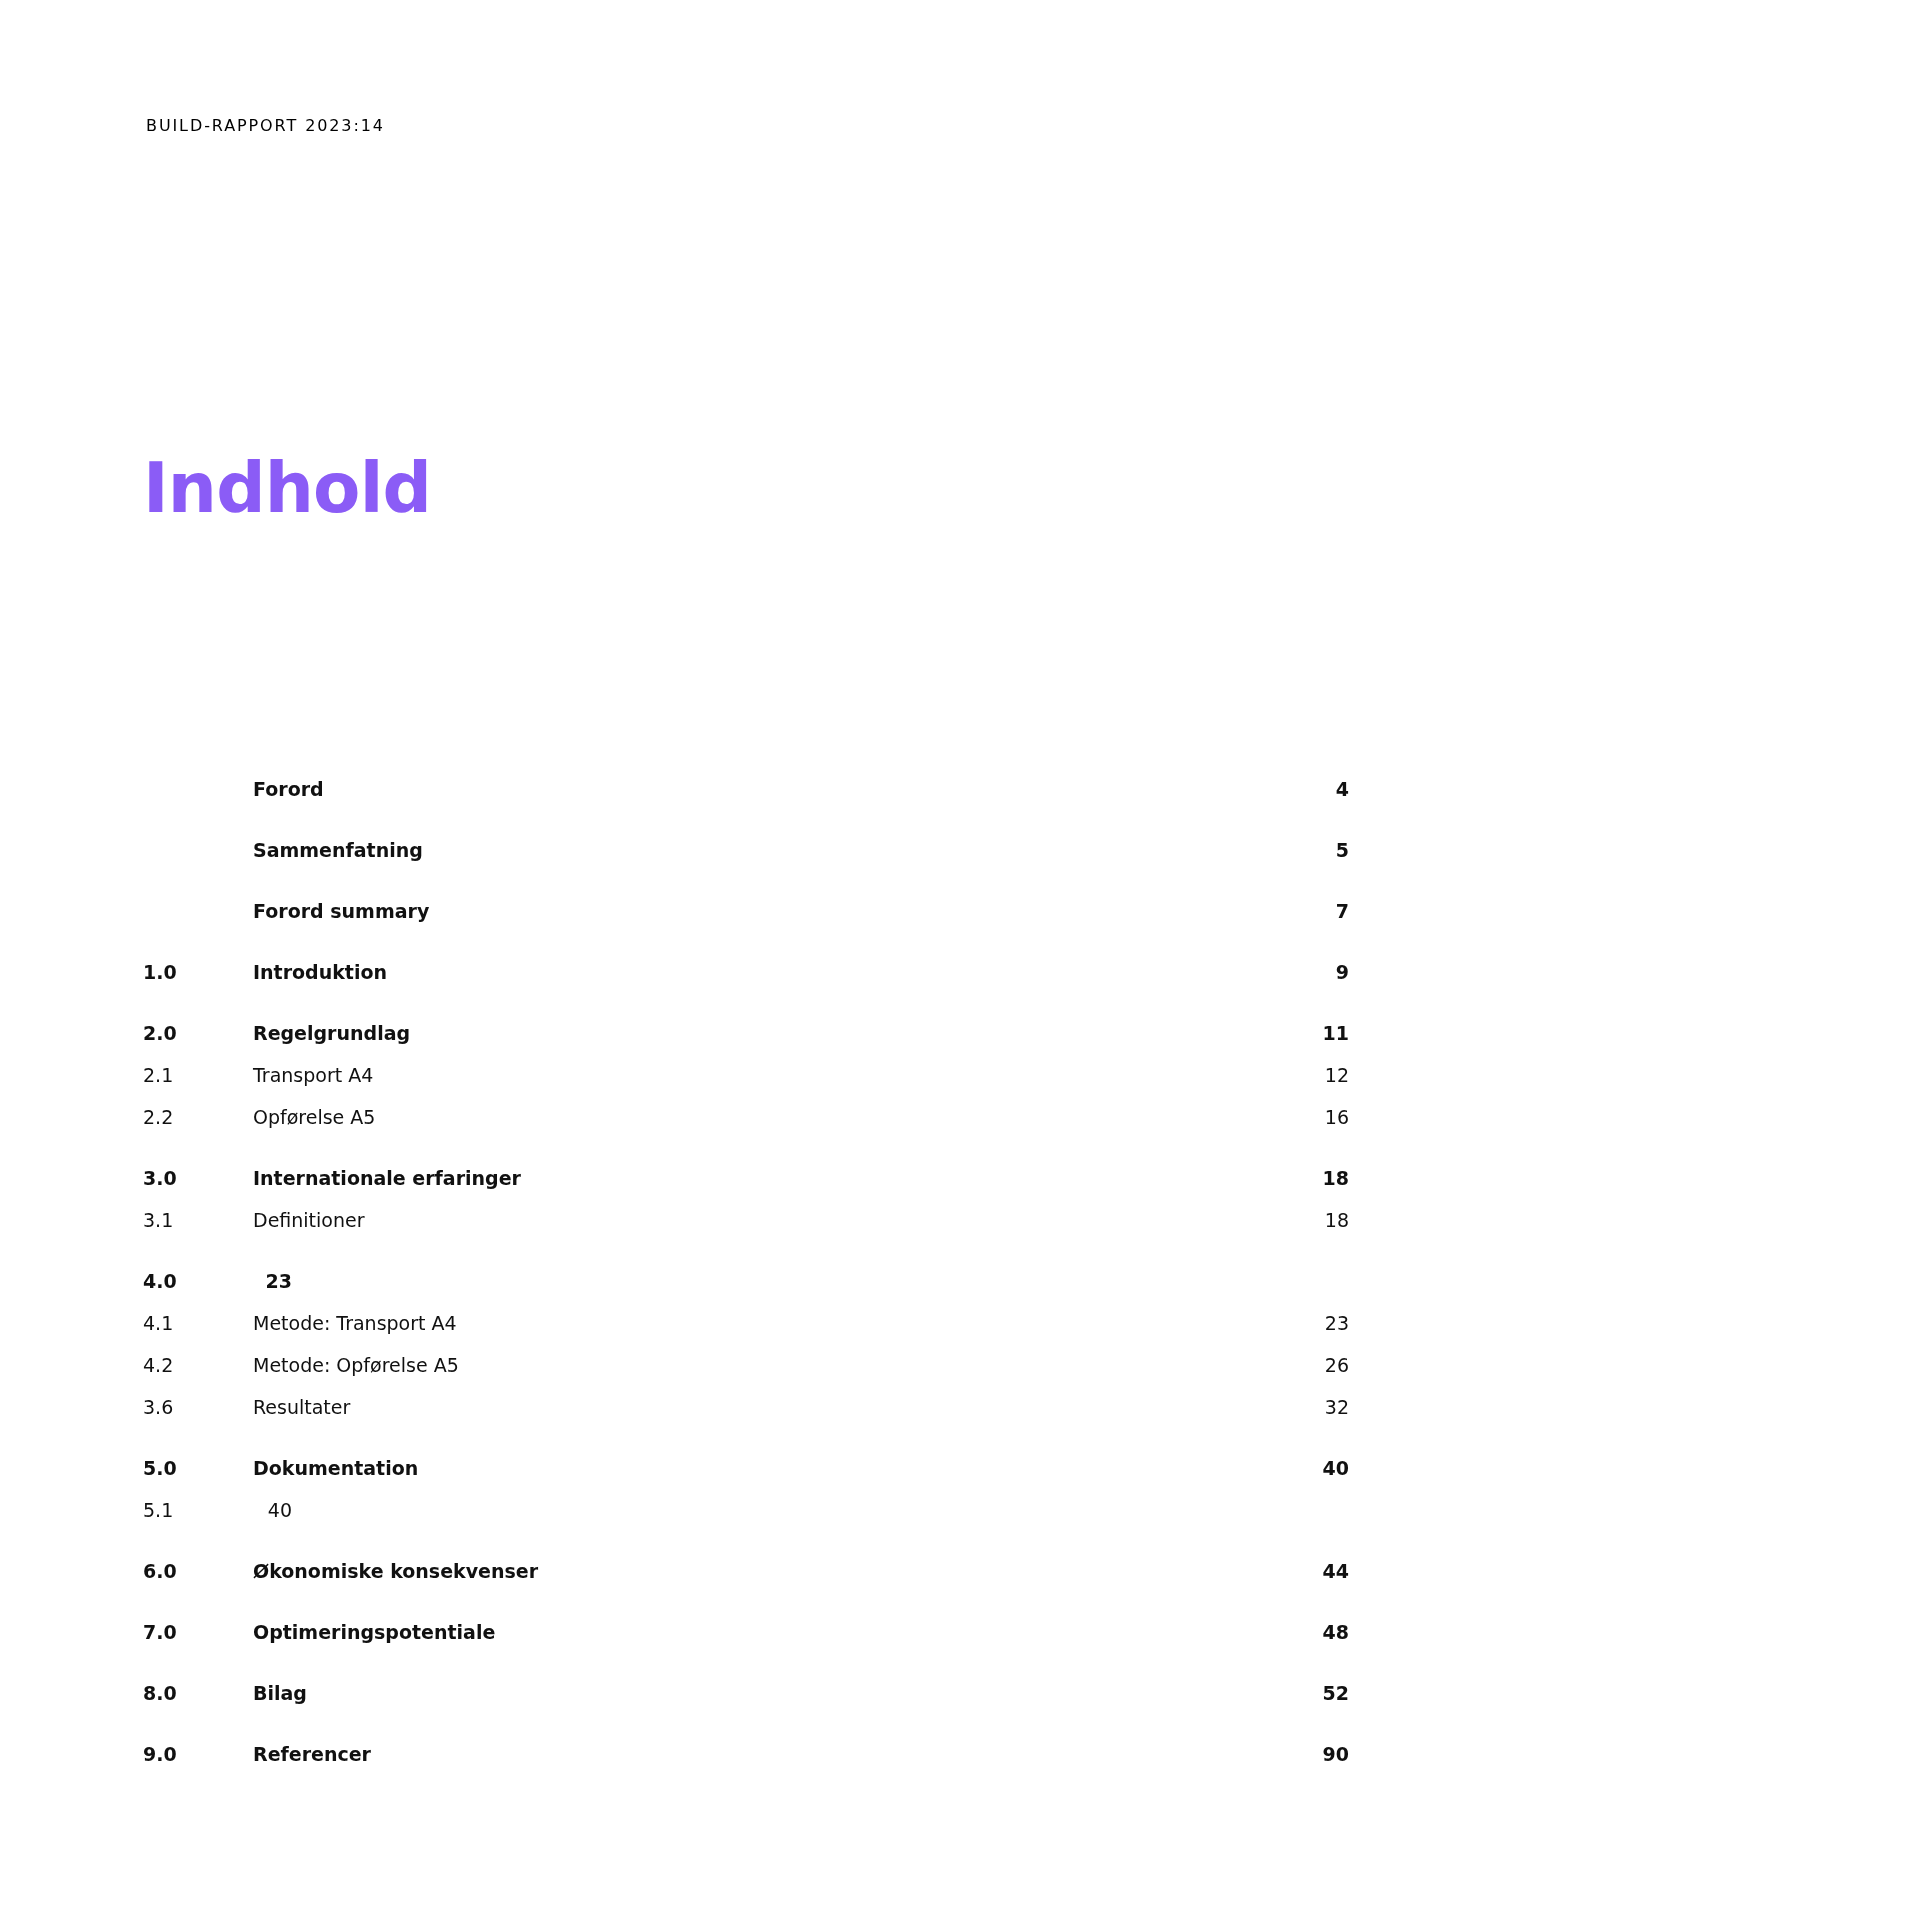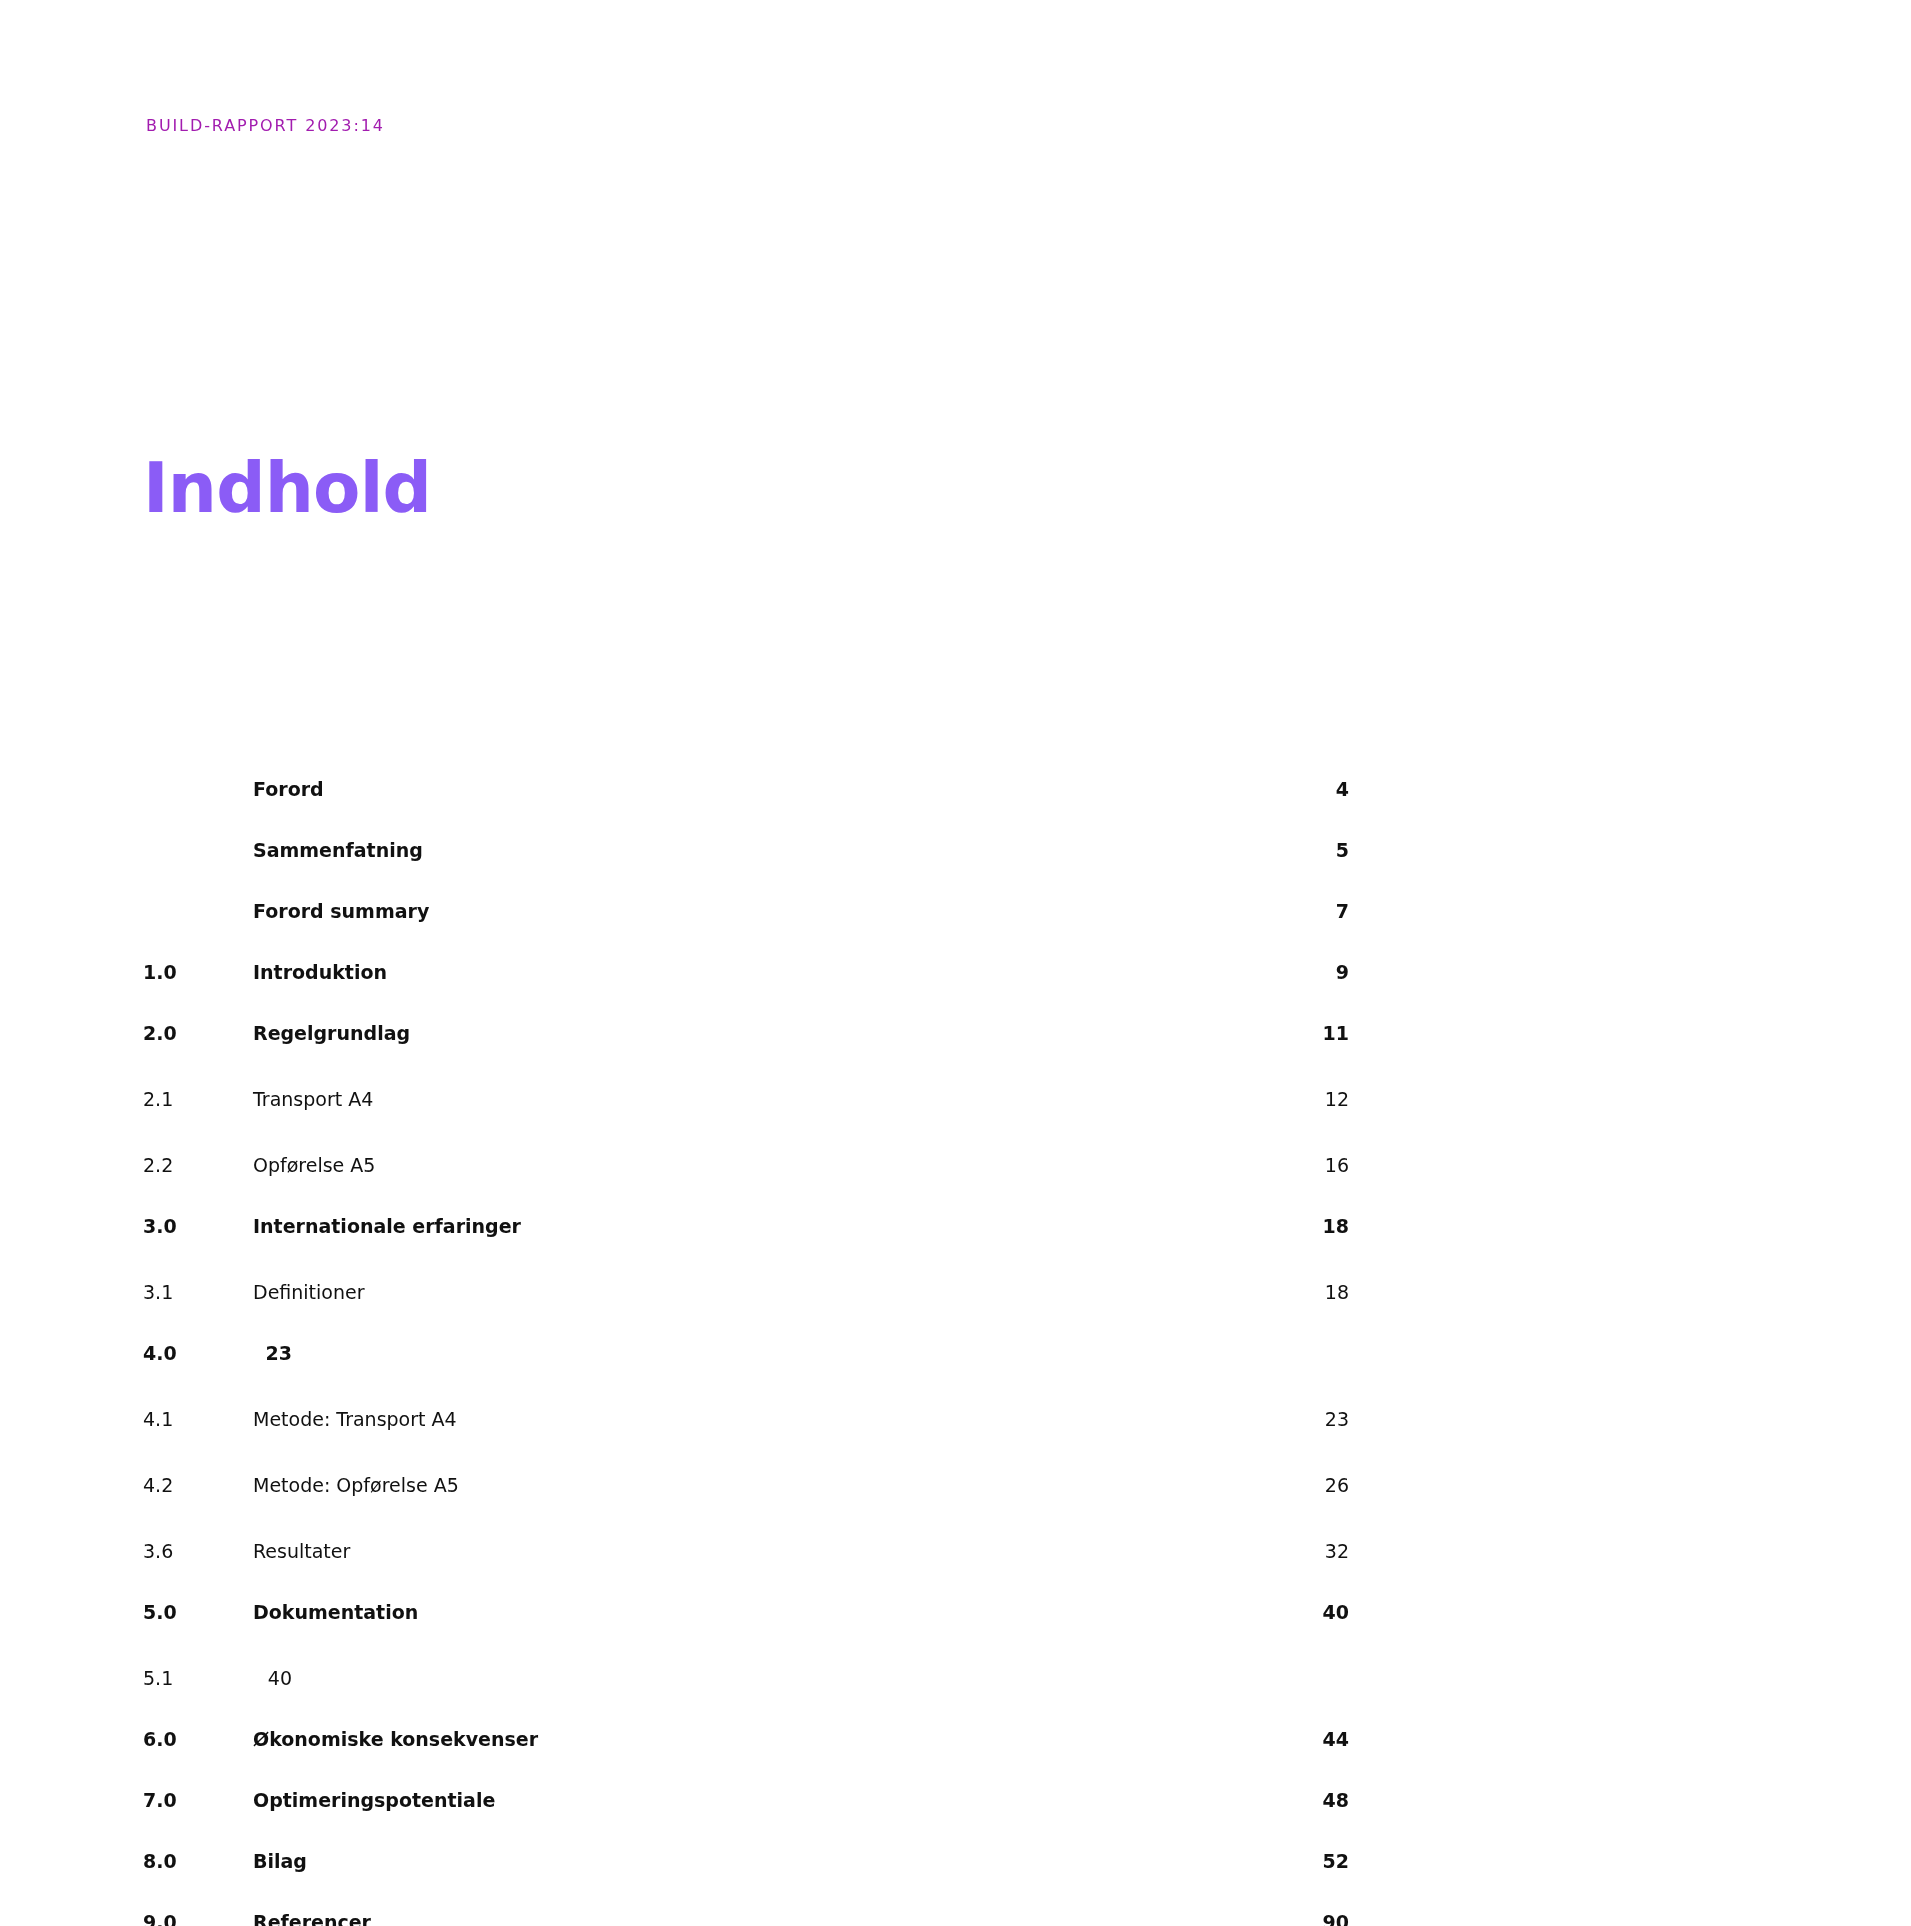--- a/index.html
+++ b/index.html
@@ -19,21 +19,21 @@
     box-sizing: border-box;
     overflow: hidden;
   }
   .running-head {
     position: absolute;
     left: 146px;
     top: 116px;
     font-size: 16px;
     letter-spacing: 1.9px;
     font-weight: 400;
-    color: #a21caf;
+    color: #000000;
     white-space: nowrap;
   }
   .title {
     position: absolute;
     left: 143px;
     top: 408px;
     font-size: 69px;
     font-weight: 700;
     letter-spacing: -0.8px;
     line-height: 1;
@@ -68,21 +68,20 @@
   .toc-row.level-0 {
     font-weight: 700;
   }
   .toc-row.level-0 .num,
   .toc-row.level-0 .label,
   .toc-row.level-0 .page-no {
     font-weight: 700;
   }
   .toc-row.level-1 {
     font-weight: 400;
-    margin-top: 24px;
   }
   .toc-row.level-1 .num,
   .toc-row.level-1 .label,
   .toc-row.level-1 .page-no {
     font-weight: 400;
   }
   .gap-big { height: 39px; }
   .gap-small { height: 20px; }
 </style>
 </head>

